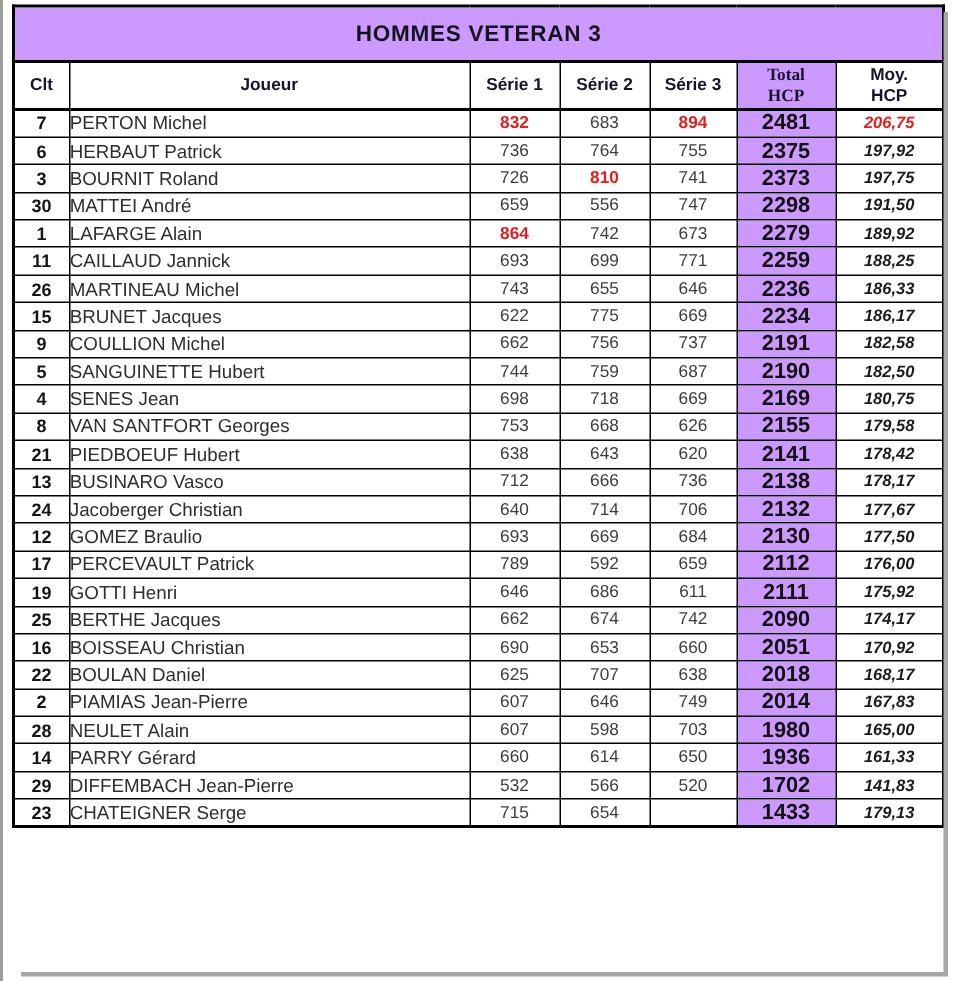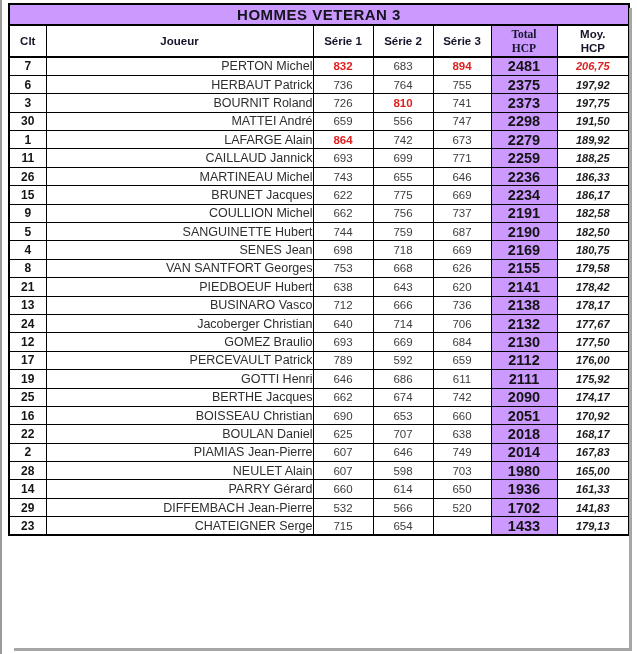--- a/index.html
+++ b/index.html
@@ -33,21 +33,21 @@
     background: #fff;
   }
   th, td {
     border: 1px solid #000;
     overflow: hidden;
     white-space: nowrap;
     padding: 0;
   }
   .title-row th {
     background: var(--purple, #cc99ff);
-    height: 21px;
+    height: 37px;
     font-size: 15px;
     font-weight: bold;
     text-align: center;
     color: #14141e;
     letter-spacing: 0.5px;
     border-bottom: 2px solid #000;
   }
   .head-row th {
     height: 32px;
     font-size: 11.5px;
@@ -60,22 +60,21 @@
   }
   .head-row th.purple { background: var(--purple, #cc99ff); font-family: Liberation Serif, serif; }
   tbody td {
     height: 18.4px;
     text-align: center;
     font-size: 11.5px;
     color: #3d3d3d;
   }
   td.clt  { font-weight: bold; font-size: 12px; color: #151515; }
   td.name {
-    text-align: right;
-    padding-left: 10px;
+    text-align: left;
     font-size: 12.5px;
     color: #2e2e2e;
   }
   td.num  { color: #3d3d3d; }
   td.total {
     background: var(--purple, #cc99ff);
     font-weight: bold;
     font-size: 14.5px;
     color: #131313;
   }

